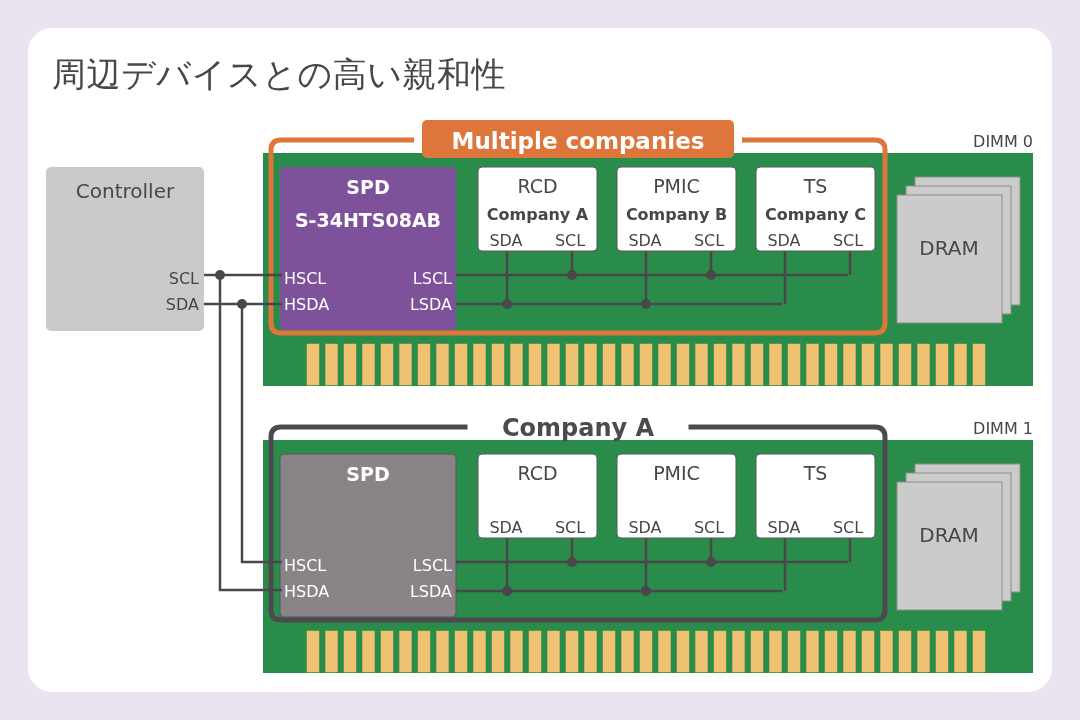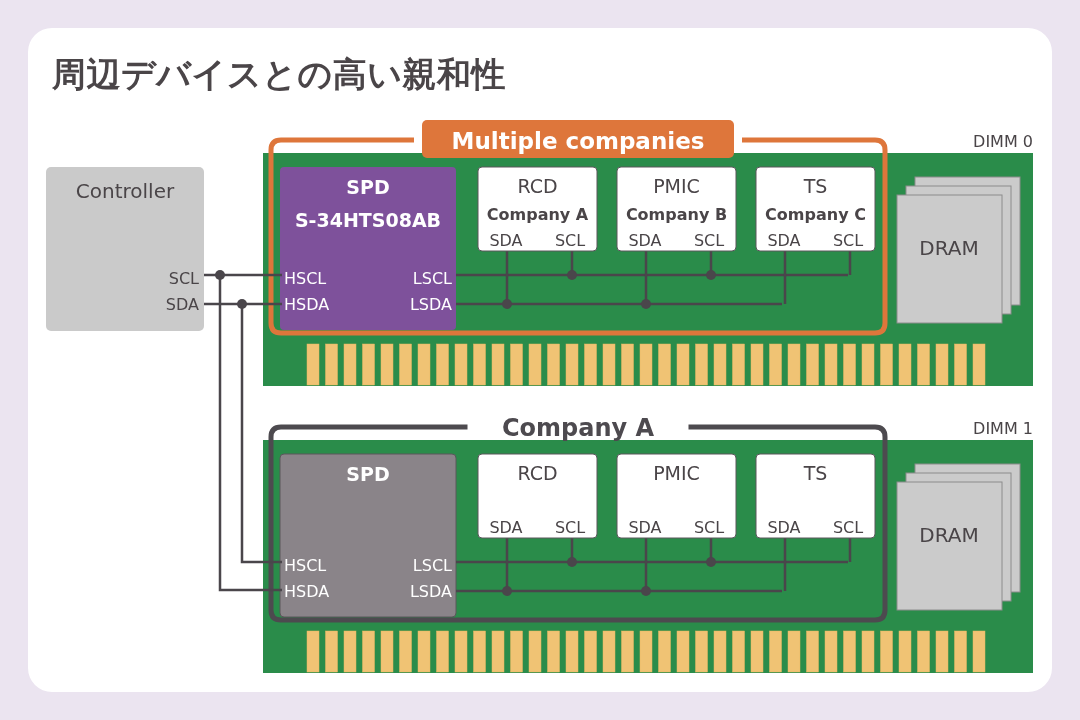--- a/index.html
+++ b/index.html
@@ -1,19 +1,19 @@
 <!DOCTYPE html>
 <html><head>
 <meta charset="utf-8">
 <style>
   html, body { margin:0; padding:0; }
   body { width:1080px; height:720px; background:#ebe4f0; position:relative; overflow:hidden;
          font-family:"DejaVu Sans", sans-serif; }
   #card { position:absolute; left:28px; top:28px; width:1024px; height:664px; background:#ffffff; border-radius:24px; }
-  #title { position:absolute; left:52px; top:52px; font-size:34px; font-weight:bold; color:#4a4548; letter-spacing:0.5px;
+  #title { position:absolute; left:52px; top:52px; font-size:34px; font-weight:normal; color:#4a4548; letter-spacing:0.5px;
            font-family:"DejaVu Sans", sans-serif; margin:0; }
   #diagram { position:absolute; left:0; top:0; }
   svg text { font-family:"DejaVu Sans", sans-serif; }
 </style>
 </head>
 <body>
 
 <div id="card"></div>
 <h1 id="title">周辺デバイスとの高い親和性</h1>
 

